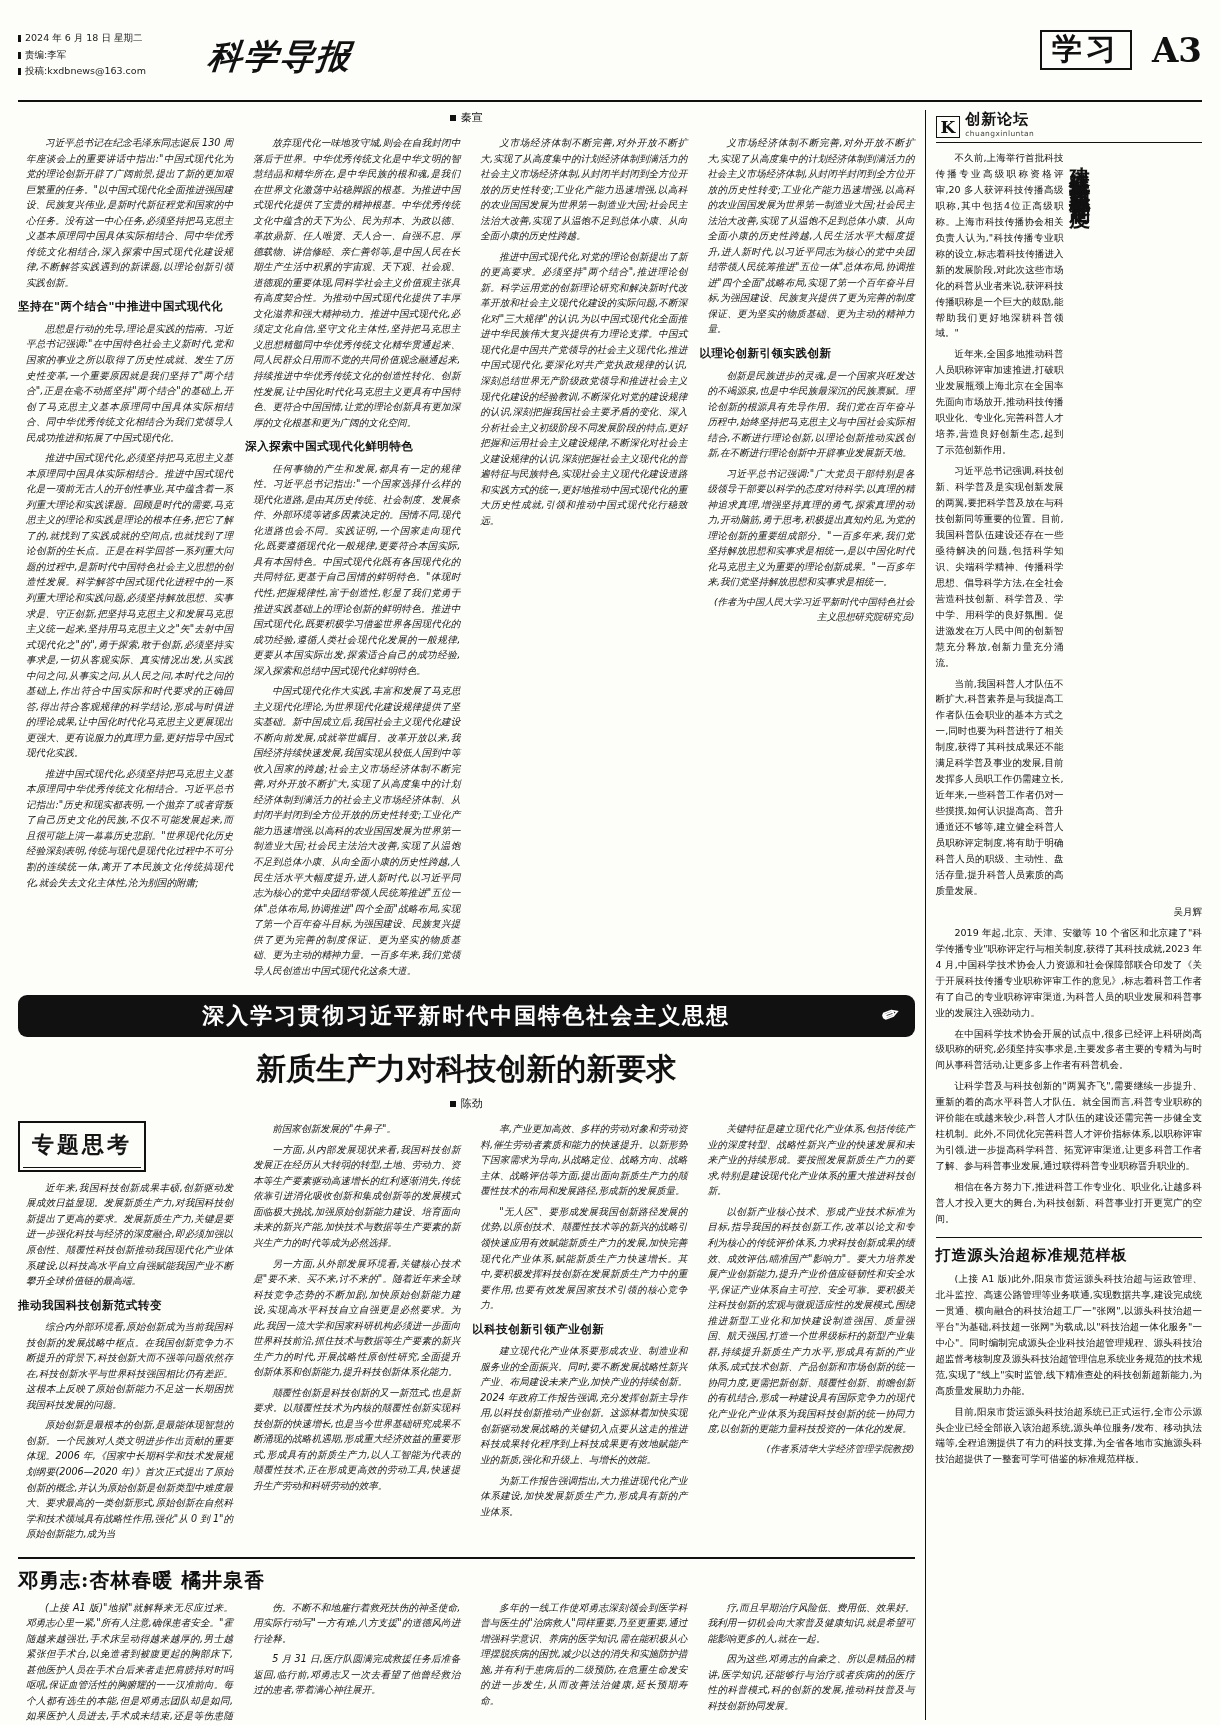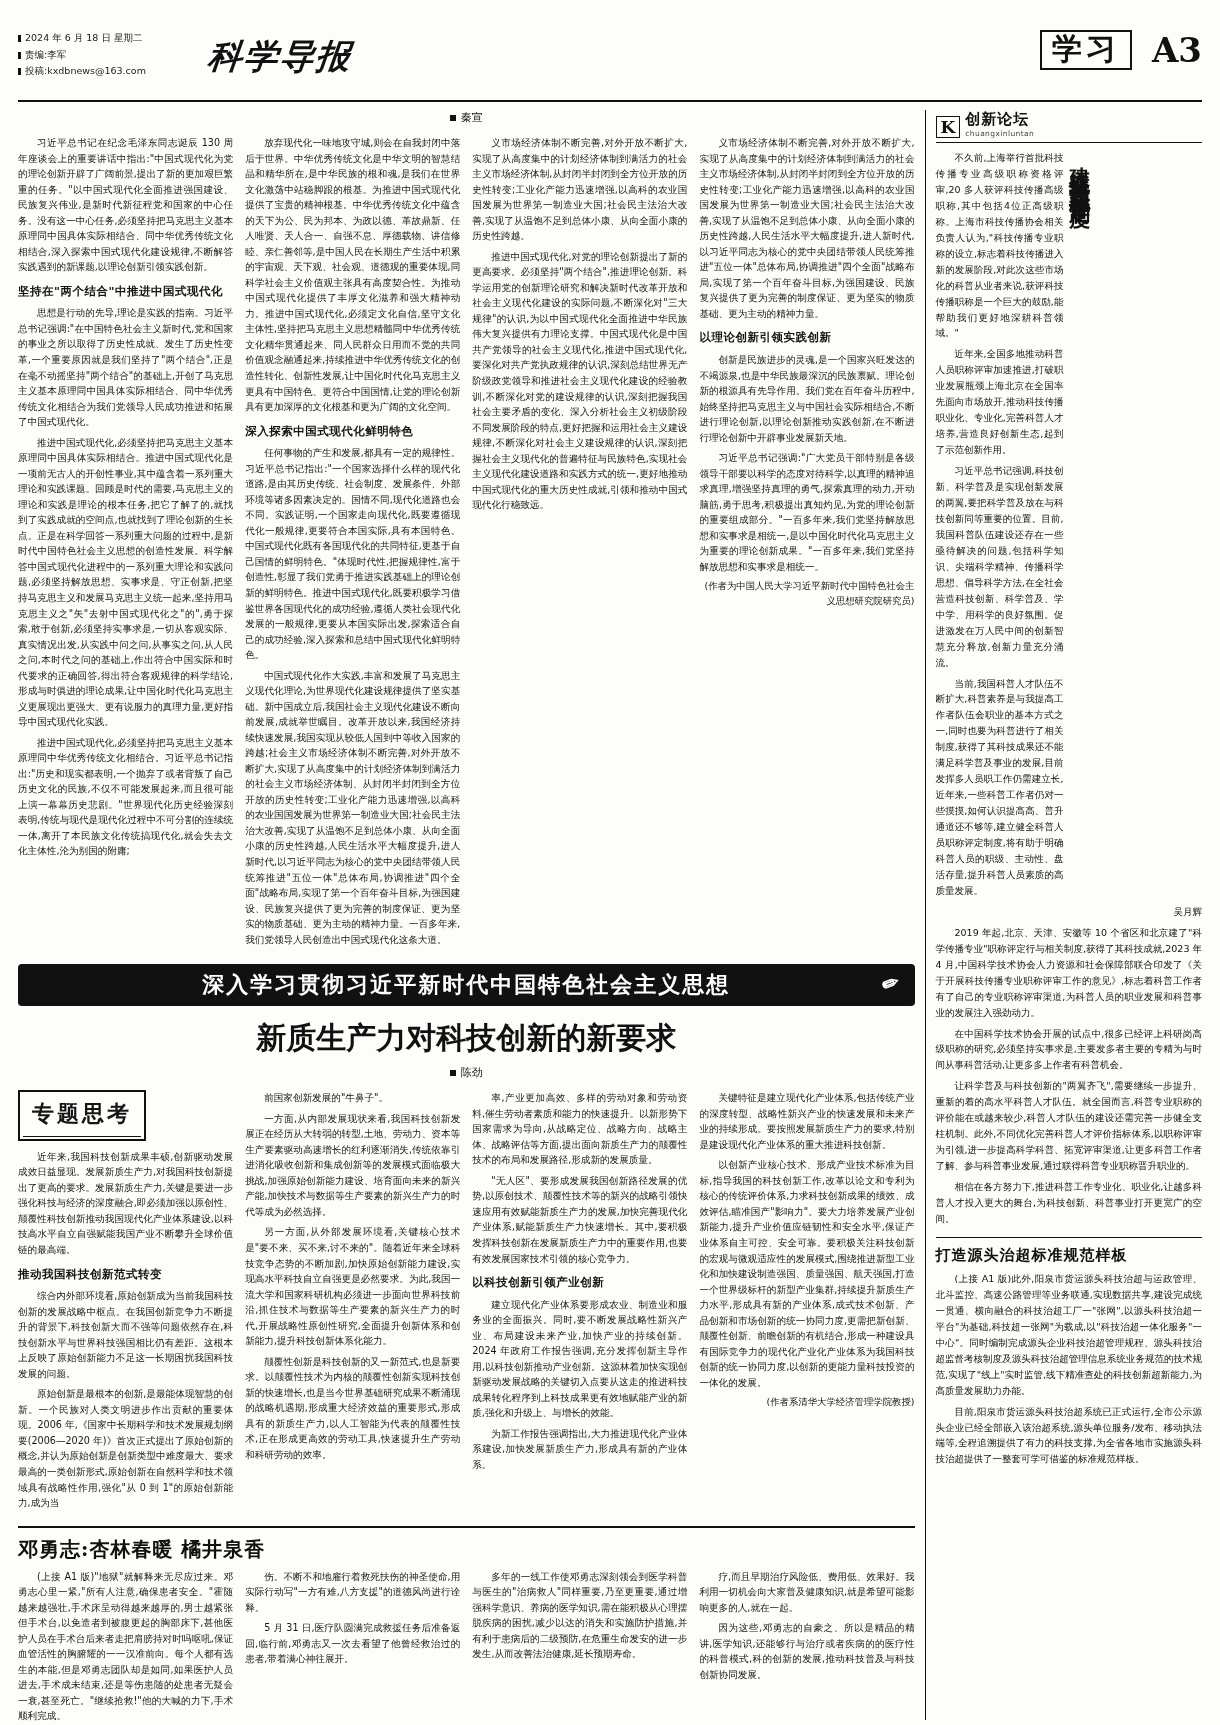--- a/index.html
+++ b/index.html
@@ -123,21 +123,21 @@
     gap: 12px;
   }
   .col {
     flex: 1;
     font-size: 9.6px;
     line-height: 1.62;
     text-align: justify;
     color: #151515;
     font-family: "DejaVu Sans", sans-serif;
   }
-  .col p { margin: 0 0 5px 0; text-indent: 19px; }
+  .col p { margin: 0 0 5px 8px; text-indent: 19px; font-style: italic; }
   .col h4 {
     margin: 7px 0 5px 0;
     font-size: 11.5px;
     font-weight: bold;
     font-family: "DejaVu Serif", serif;
     text-indent: 0;
     letter-spacing: .5px;
   }
   .col .sig {
     text-align: right;
@@ -155,21 +155,21 @@
   
   .banner {
     margin: 12px 0 12px 0;
     background: #111;
     color: #fff;
     height: 42px;
     display: flex;
     align-items: center;
     justify-content: center;
     position: relative;
-    border-radius: 4px;
+    border-radius: 9px;
   }
   .banner span {
     font-family: "DejaVu Serif", serif;
     font-size: 22px;
     font-weight: bold;
     letter-spacing: 2px;
   }
   .banner .pen {
     position: absolute;
     right: 14px;

